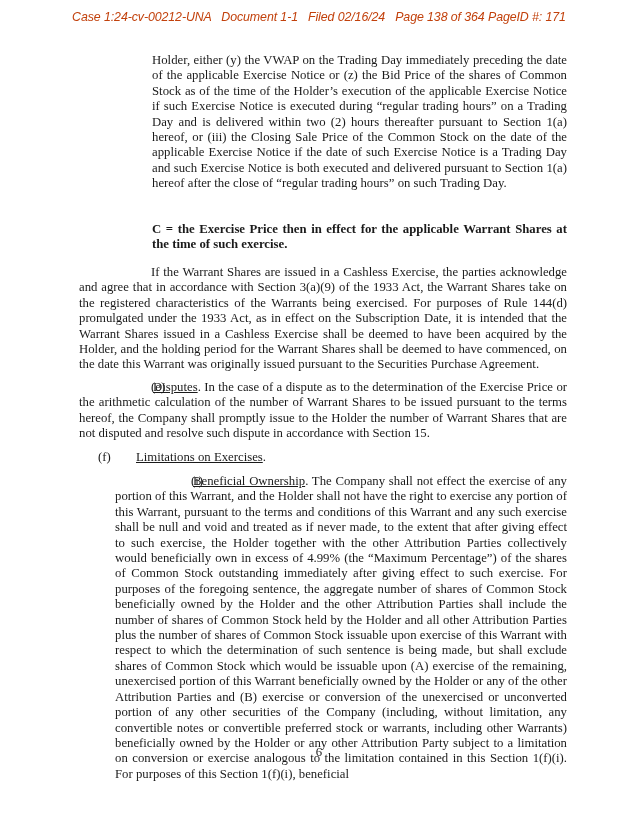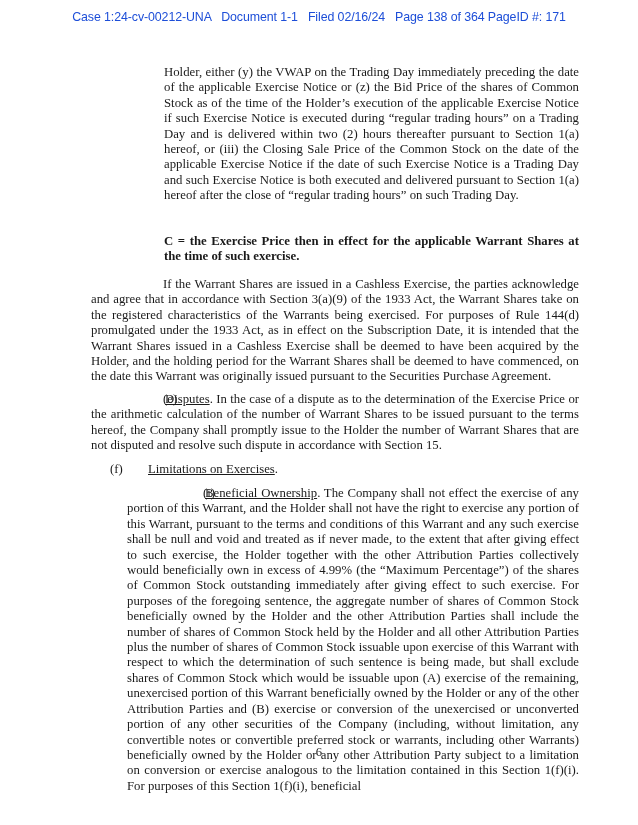--- a/index.html
+++ b/index.html
@@ -1,26 +1,26 @@
 <!DOCTYPE html>
 <html><head>
 <meta charset="utf-8">
 <style>
   html, body { margin: 0; padding: 0; background: #ffffff; }
   body { width: 638px; height: 825px; position: relative; overflow: hidden; }
   .header {
     position: absolute; top: 10px; left: 0; width: 638px; text-align: center;
-    font-family: "Liberation Sans", sans-serif; font-size: 12.4px; color: #1d4ed8;
-    letter-spacing: -0.1px; white-space: pre;
+    font-family: "Liberation Sans", sans-serif; font-size: 12.4px; color: #c2410c;
+    letter-spacing: -0.1px; white-space: pre; font-style: italic;
   }
   .doc {
     font-family: "Liberation Serif", serif; font-size: 12.75px; line-height: 15.4px;
     color: #1a1a1a;
   }
-  .p { position: absolute; text-align: justify; margin: 16px; }
+  .p { position: absolute; text-align: justify; margin: 4px; }
   .p.last-left { text-align-last: left; }
   .u { text-decoration: underline; }
   .b { font-weight: normal; }
   .pagenum {
     position: absolute; top: 745px; left: 0; width: 638px; text-align: center;
     font-family: "Liberation Serif", serif; font-size: 12.75px; color: #1a1a1a;
   }
   .tab1 { display: inline-block; width: 38px; }
   .tab2 { display: inline-block; width: 40px; }
 </style>

